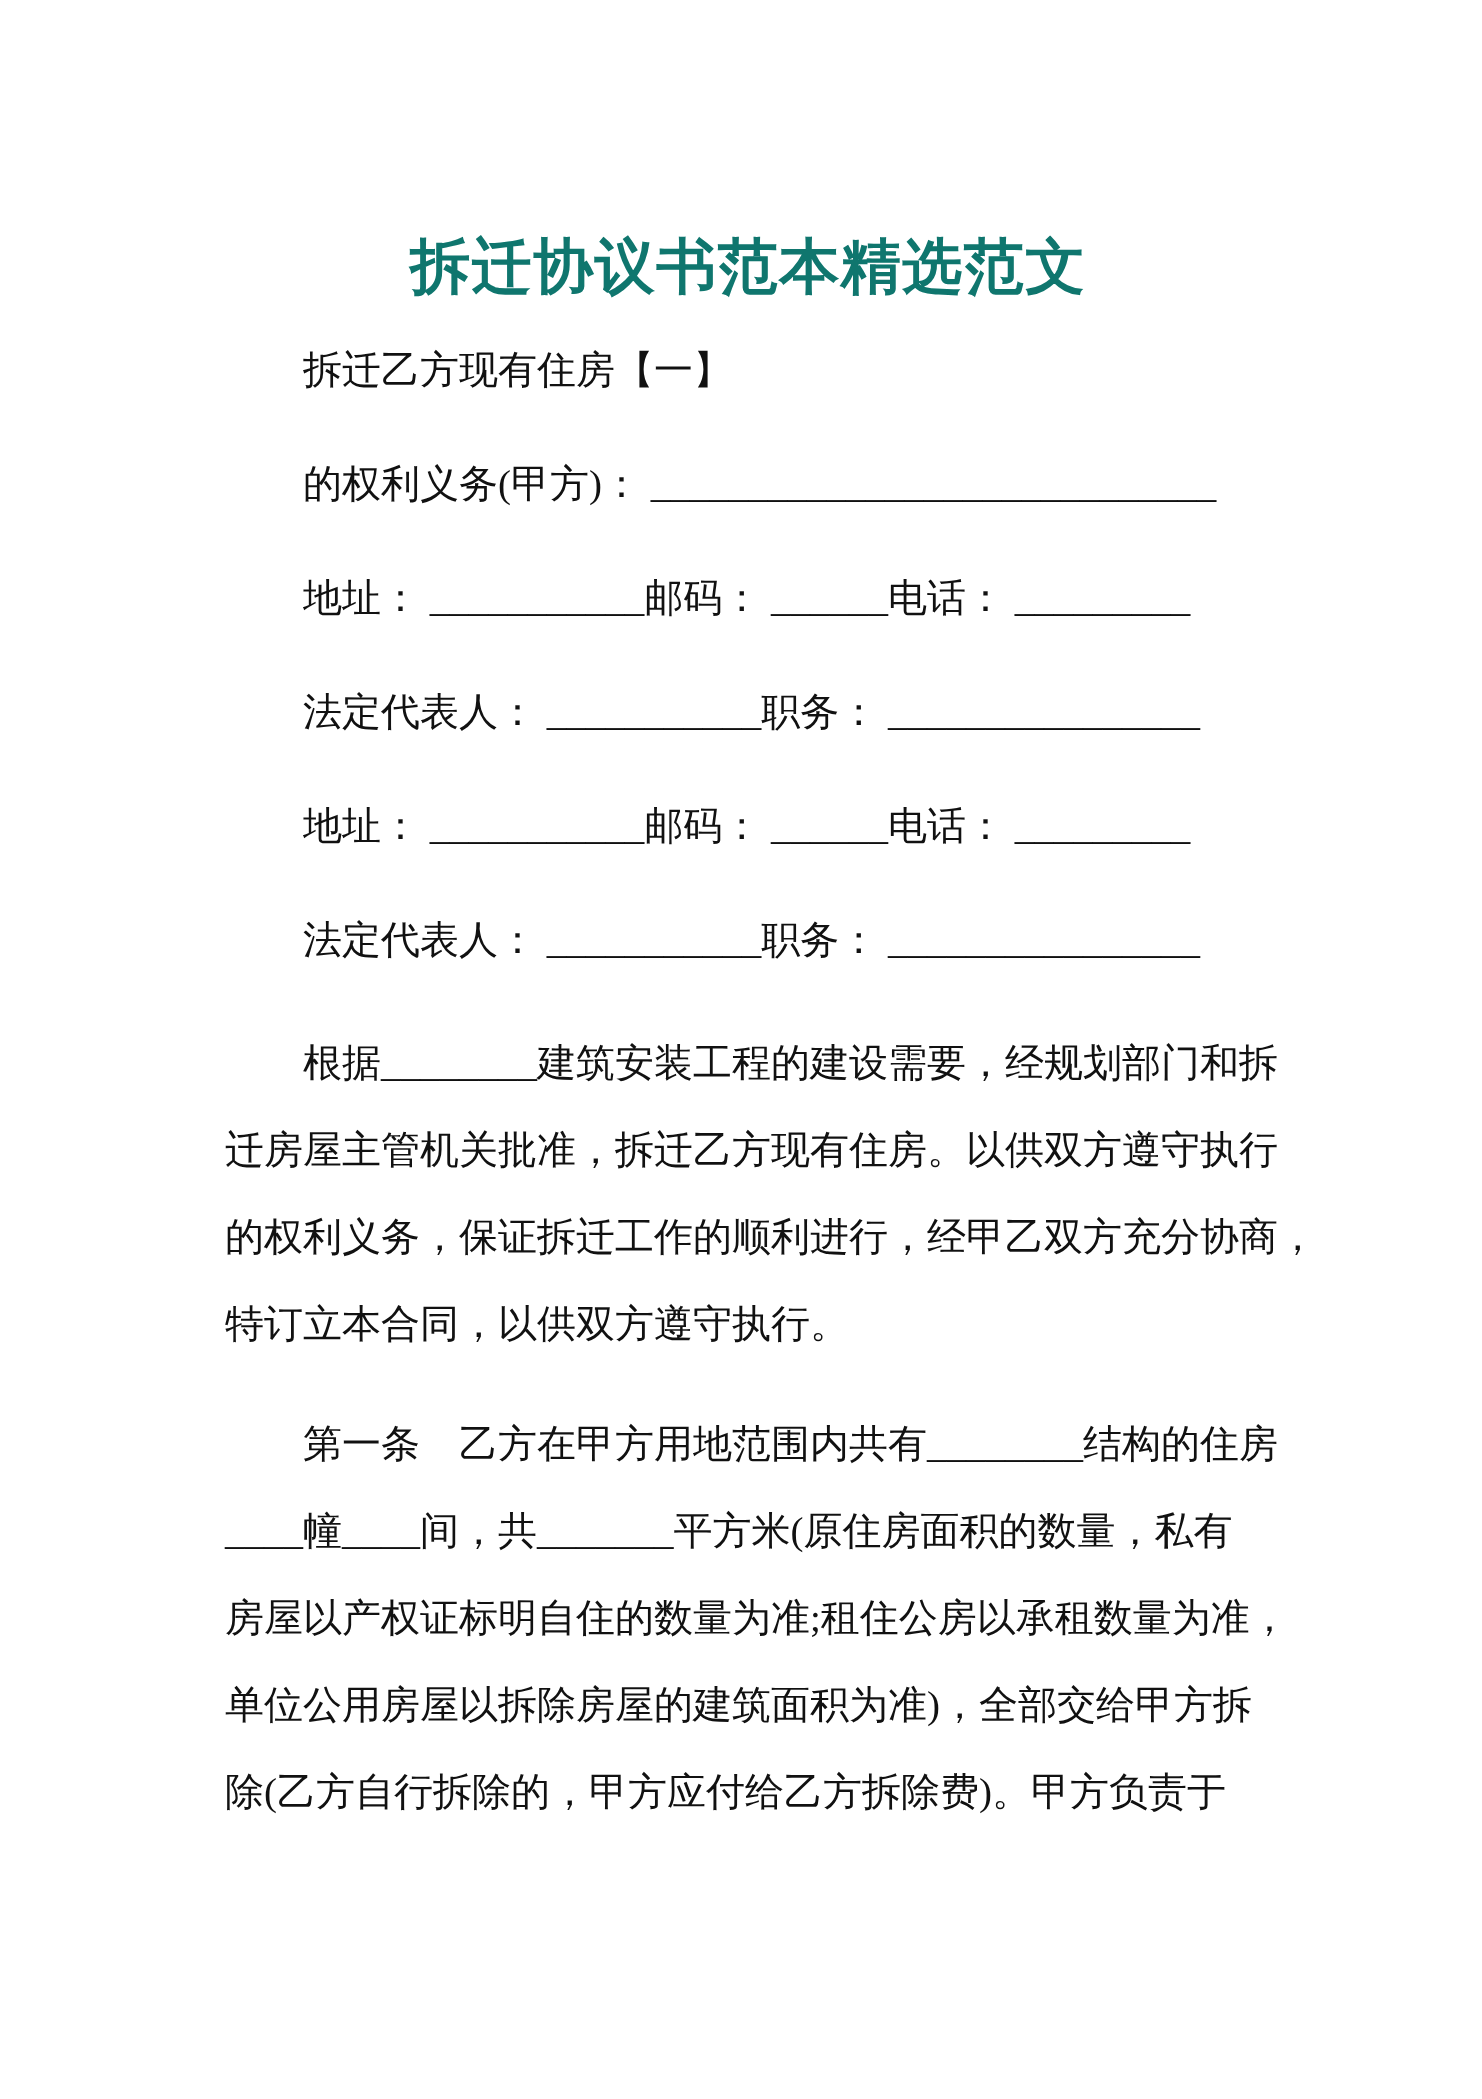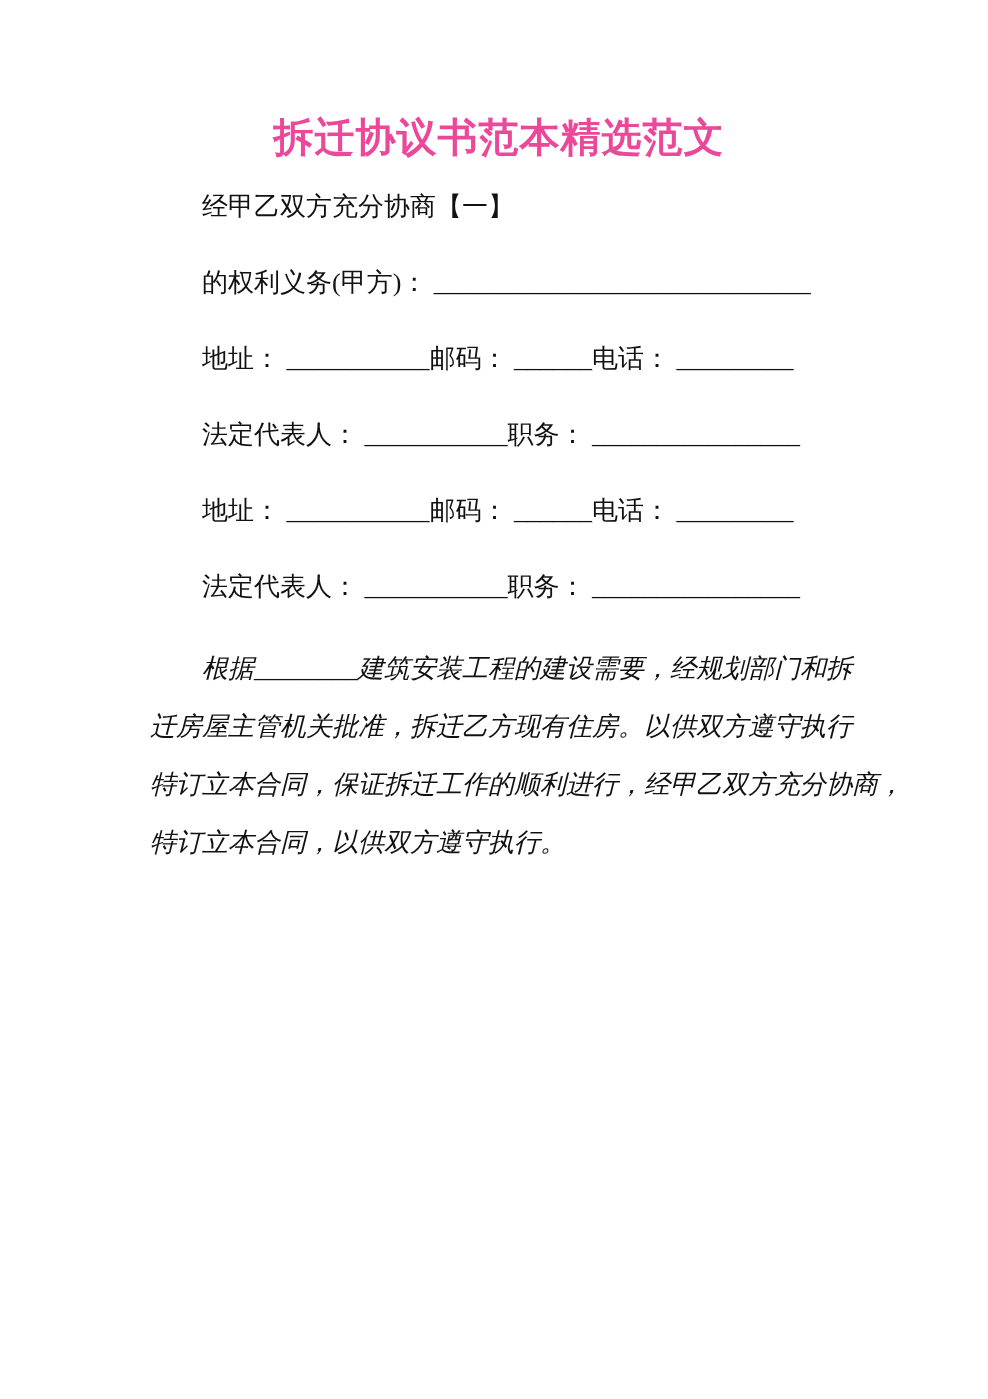--- a/index.html
+++ b/index.html
@@ -35,55 +35,61 @@
   }
   .form-line {
     margin: 42px 0 0 0;
     font-size: 26px;
     line-height: 34px;
     text-indent: 2em;
     white-space: pre;
   }
   .para {
     margin: 0;
-    font-style: italic;
   }
   .para-1 { margin-top: 36px; }
   .para-2 { margin-top: 22px; }
   .para .line {
     margin: 0;
     font-size: 26px;
     line-height: 58px;
     white-space: pre;
   }
   .para .line.indent {
     text-indent: 2em;
   }
 </style>
 </head>
 <body>
 
 <div class="doc">
 
-  <h1 class="doc-title" style="color: #ec4899;">拆迁协议书范本精选范文</h1>
+  <h1 class="doc-title" style="color: #0f766e; margin-top: 40px;">拆迁协议书范本精选范文</h1>
 
-  <p class="section-heading">经甲乙双方充分协商【一】</p>
+  <p class="section-heading">拆迁乙方现有住房【一】</p>
 
   <p class="form-line">的权利义务(甲方)： _____________________________</p>
 
   <p class="form-line">地址： ___________邮码： ______电话： _________</p>
 
   <p class="form-line">法定代表人： ___________职务： ________________</p>
 
 
   <p class="form-line">地址： ___________邮码： ______电话： _________</p>
 
   <p class="form-line">法定代表人： ___________职务： ________________</p>
 
   <div class="para para-1">
     <p class="line indent">根据________建筑安装工程的建设需要，经规划部门和拆</p>
     <p class="line">迁房屋主管机关批准，拆迁乙方现有住房。以供双方遵守执行</p>
-    <p class="line">特订立本合同，保证拆迁工作的顺利进行，经甲乙双方充分协商，</p>
+    <p class="line">的权利义务，保证拆迁工作的顺利进行，经甲乙双方充分协商，</p>
     <p class="line">特订立本合同，以供双方遵守执行。</p>
   </div>
 
+  <div class="para para-2">
+    <p class="line indent">第一条　乙方在甲方用地范围内共有________结构的住房</p>
+    <p class="line">____幢____间，共_______平方米(原住房面积的数量，私有</p>
+    <p class="line">房屋以产权证标明自住的数量为准;租住公房以承租数量为准，</p>
+    <p class="line">单位公用房屋以拆除房屋的建筑面积为准)，全部交给甲方拆</p>
+    <p class="line">除(乙方自行拆除的，甲方应付给乙方拆除费)。甲方负责于</p>
+  </div>
 
 </div>
 
 </body></html>

